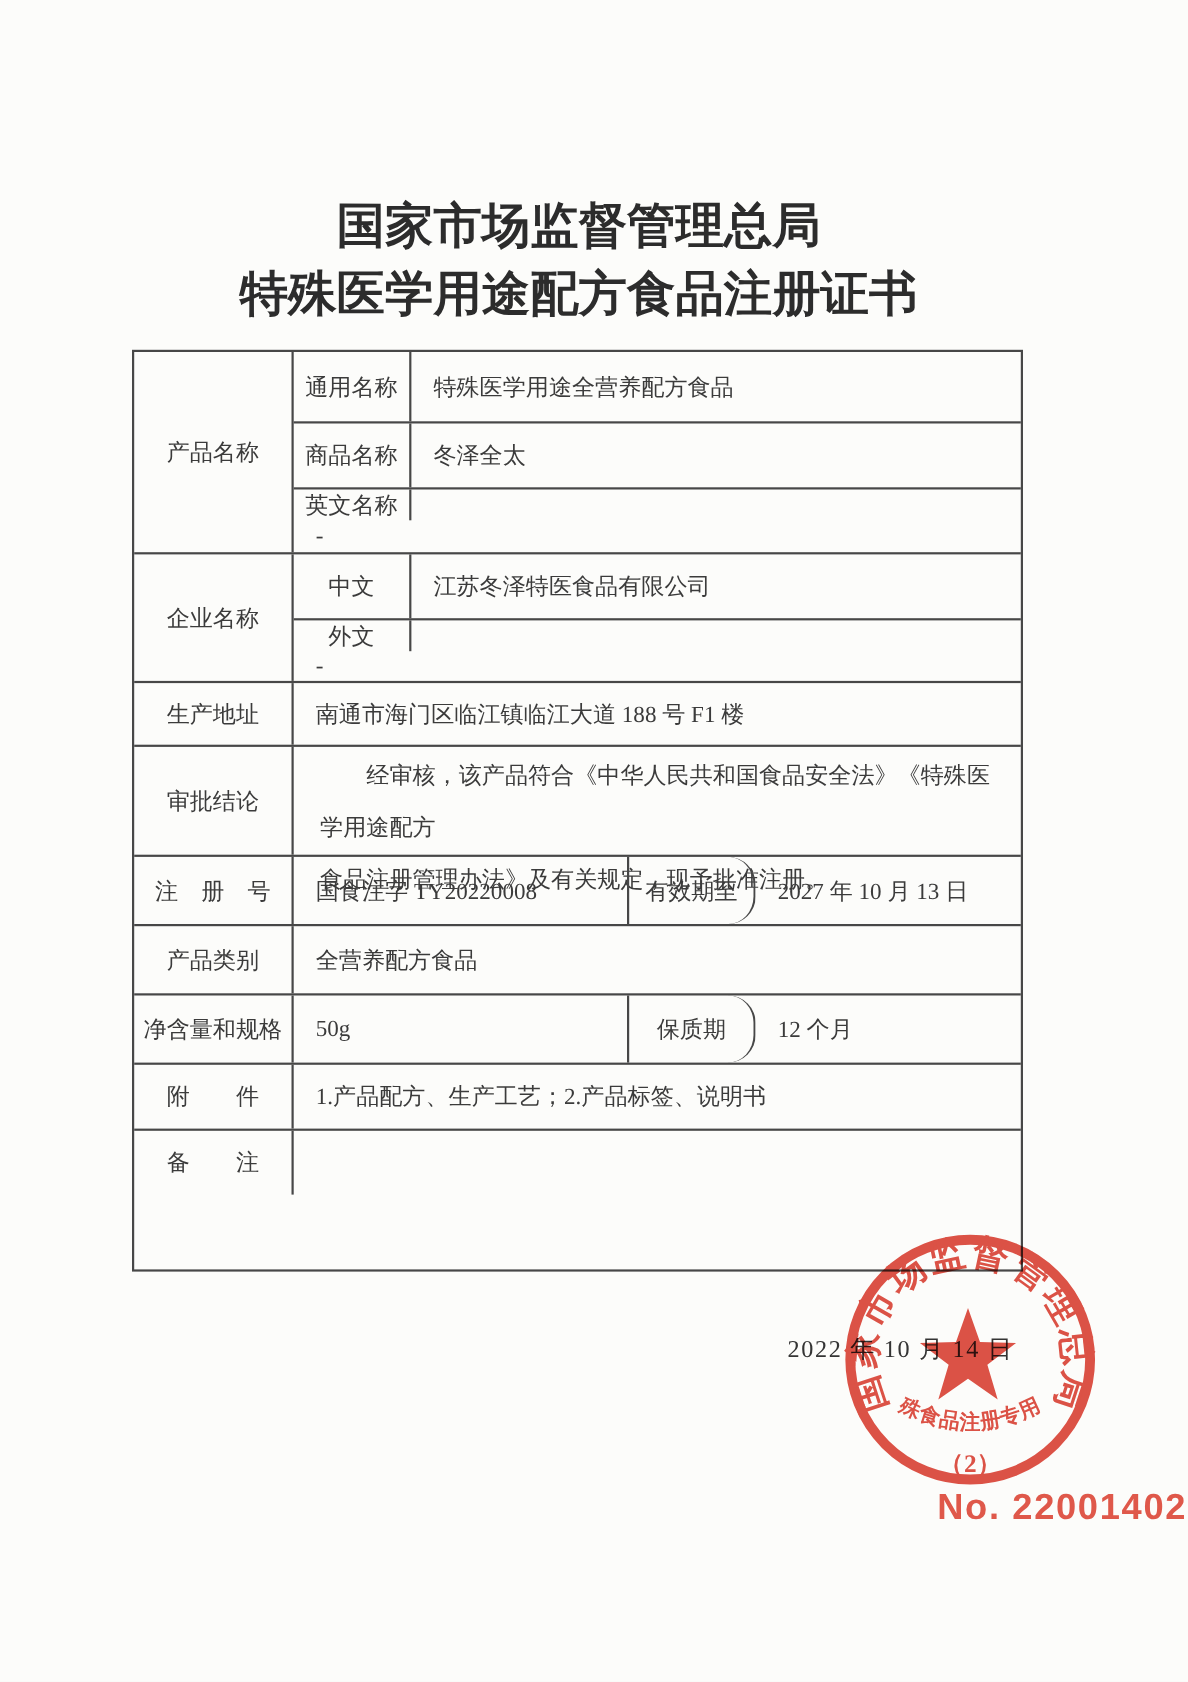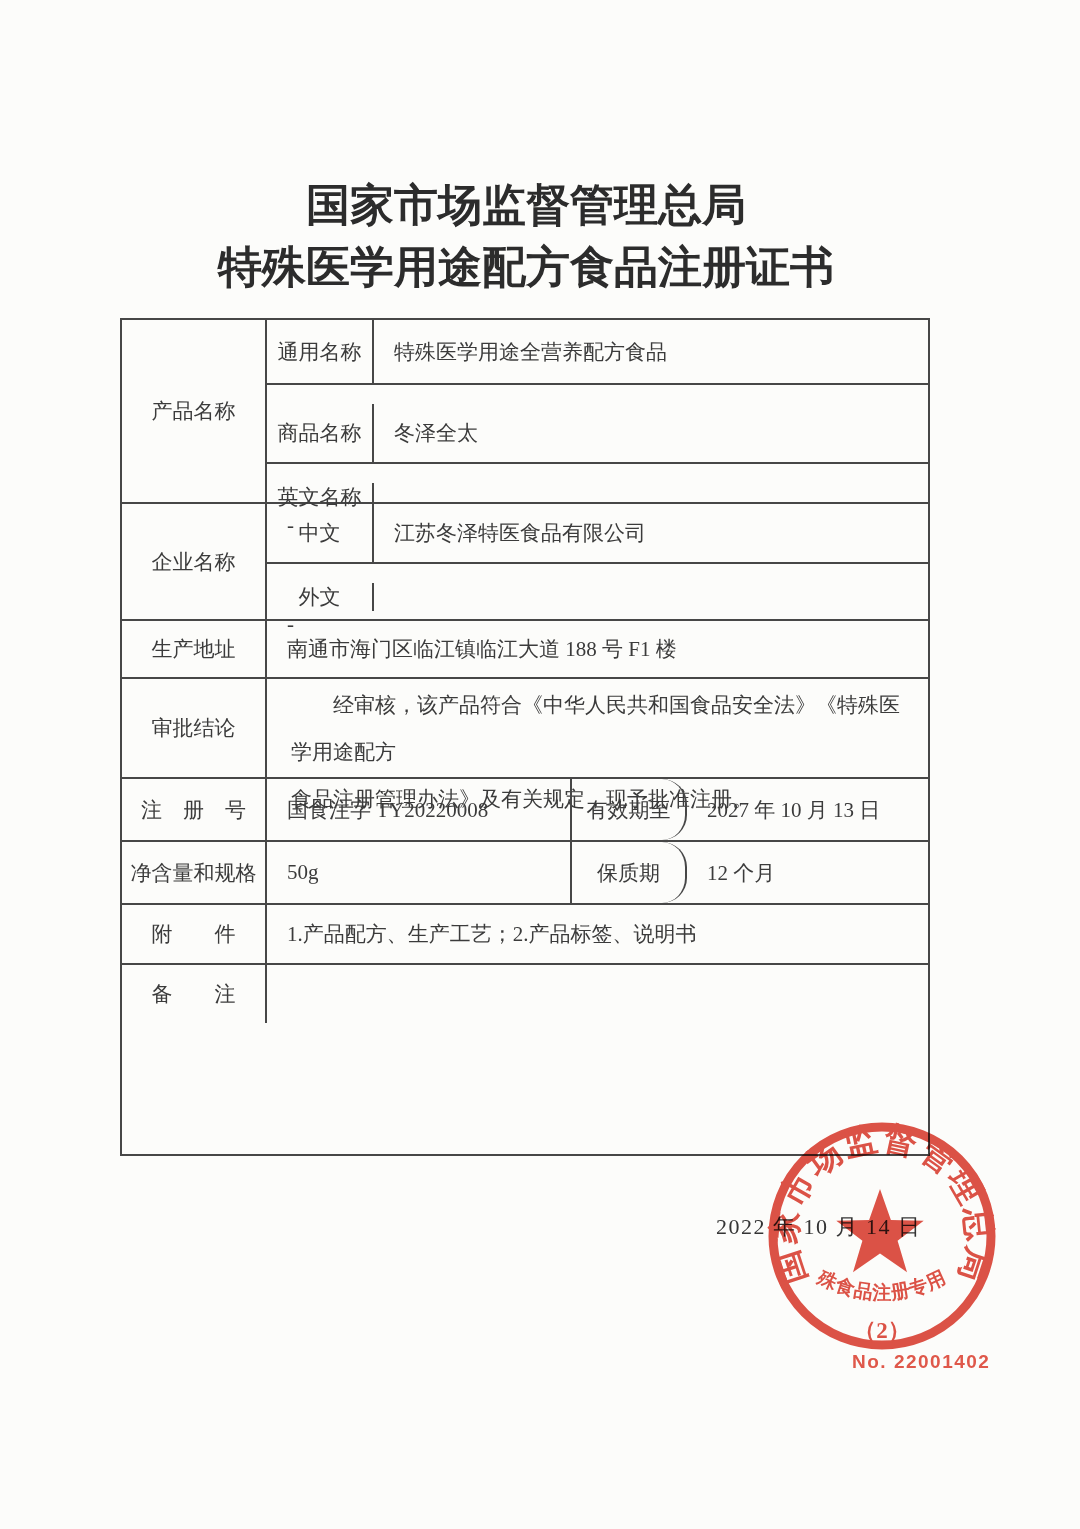--- a/index.html
+++ b/index.html
@@ -33,21 +33,21 @@
   }
   .tbl *{box-sizing:border-box;}
   .sect{display:flex;border-bottom:2px solid var(--border);}
   .sect.last{border-bottom:none;}
   .lbl{
     width:145px;flex:none;
     border-right:2px solid var(--border);
     display:flex;align-items:center;justify-content:center;
     text-align:center;padding:12px 4px;
   }
-  .subcol{flex:1;display:flex;flex-direction:column;gap:19px;}
+  .subcol{flex:1;display:flex;flex-direction:column;}
   .subrow{display:flex;border-bottom:2px solid var(--border);flex:none;}
   .subrow.slast{border-bottom:none;flex-direction:column;}
   .sublbl{
     width:107px;flex:none;
     border-right:2px solid var(--border);
     display:flex;align-items:center;justify-content:center;
   }
   .val{flex:1;display:flex;align-items:center;padding-left:20px;padding-right:6px;}
   .val2{width:305px;flex:none;border-right:2px solid var(--border);
         display:flex;align-items:center;padding-left:20px;}
@@ -56,21 +56,21 @@
   .approval{flex:1;padding:3px 8px 0 24px;line-height:47px;}
   .approval .ap1{text-indent:2em;}
   
   .date{
     position:absolute;left:716px;top:1212px;
     font-size:22px;letter-spacing:1.5px;color:#343434;
   }
   .serial{
     position:absolute;left:852px;top:1351px;
     font-family:"Liberation Sans","DejaVu Sans",sans-serif;
-    font-size:19px;font-weight:bold;letter-spacing:1.5px;
+    font-size:33px;font-weight:bold;letter-spacing:1.5px;
     color:#df584a;
   }
   .stamp{
     position:absolute;left:752px;top:1106px;
     width:260px;height:260px;
     mix-blend-mode:multiply;
     opacity:.92;
   }
   .stamp text{font-family:"Liberation Serif","DejaVu Serif",serif;font-weight:bold;}
 </style>
@@ -129,20 +129,24 @@
       </div>
     </div>
 
     <div class="sect" style="height:63px">
       <div class="lbl">注　册　号</div>
       <div class="val2">国食注字 TY20220008</div>
       <div class="midlbl">有效期至</div>
       <div class="val">2027 年 10 月 13 日</div>
     </div>
 
+    <div class="sect" style="height:63px">
+      <div class="lbl">产品类别</div>
+      <div class="val">全营养配方食品</div>
+    </div>
 
 
     <div class="sect" style="height:63px">
       <div class="lbl">净含量和规格</div>
       <div class="val2">50g</div>
       <div class="midlbl">保质期</div>
       <div class="val">12 个月</div>
     </div>
 
     <div class="sect" style="height:60px">

